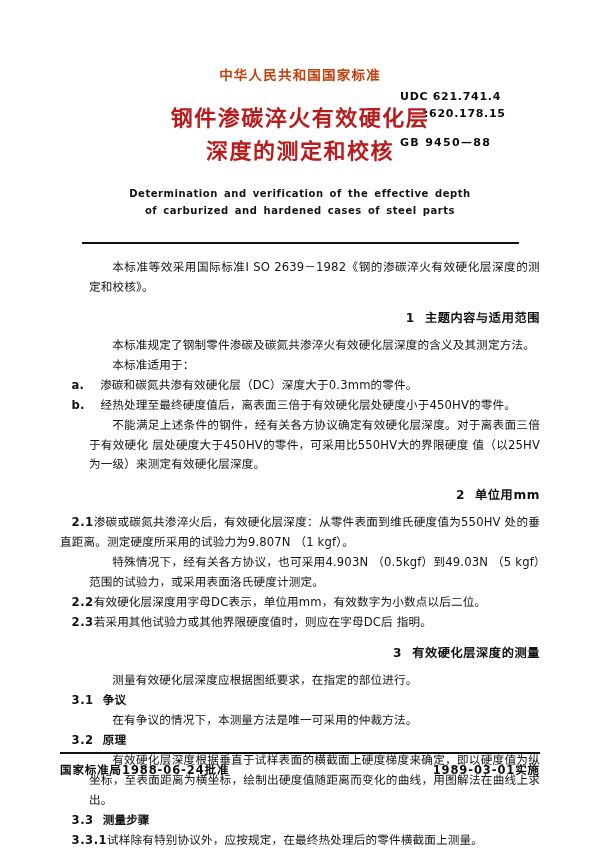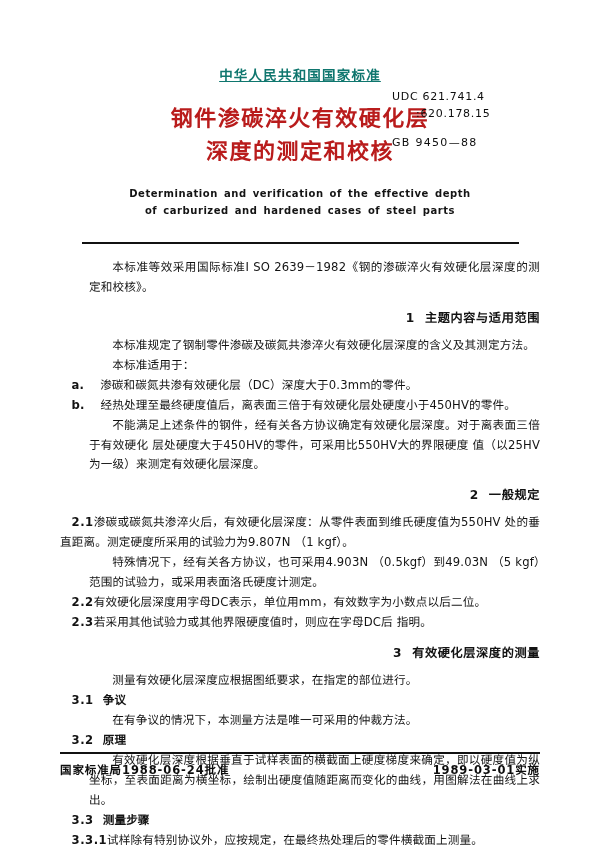--- a/index.html
+++ b/index.html
@@ -27,22 +27,21 @@
   
   .masthead {
     position: relative;
     padding-top: 64px;
   }
   .nation-line {
     text-align: center;
     font-weight: bold;
     font-size: 13.5px;
     letter-spacing: 1.2px;
-    color: #0f766e;
-    text-decoration: underline;
+    color: #c2410c;
   }
   .title-block {
     text-align: center;
     margin-top: 18px;
   }
   .doc-title-line {
     font-weight: bold;
     font-size: 22px;
     letter-spacing: 1.5px;
     line-height: 1.5;
@@ -55,25 +54,25 @@
     font-size: 10px;
     line-height: 1.65;
     letter-spacing: 0.55px;
     color: #141414;
     word-spacing: 2px;
   }
 
   
   .code-block {
     position: absolute;
-    right: 12px;
+    right: 4px;
     top: 88px;
     width: 150px;
     text-align: left;
-    font-weight: normal;
+    font-weight: bold;
     font-size: 11px;
     line-height: 1.55;
     letter-spacing: 0.7px;
     color: #0d0d0d;
   }
   .udc-1 { padding-left: 14px; }
   .udc-2 { padding-left: 38px; }
   .gb-no { padding-left: 14px; margin-top: 12px; letter-spacing: 1.3px; }
 
   
@@ -208,21 +207,21 @@
       <span class="mk">a.</span><span>渗碳和碳氮共渗有效硬化层（DC）深度大于0.3mm的零件。</span>
     </p>
     <p class="item">
       <span class="mk">b.</span><span>经热处理至最终硬度值后，离表面三倍于有效硬化层处硬度小于450HV的零件。</span>
     </p>
     <p class="p indent1">不能满足上述条件的钢件，经有关各方协议确定有效硬化层深度。对于离表面三倍于有效硬化 层处硬度大于450HV的零件，可采用比550HV大的界限硬度 值（以25HV为一级）来测定有效硬化层深度。</p>
 
     <div class="gap-m"></div>
 
     <p class="sec-head">
-      <span class="num">2</span><span>一般规定</span>
+      <span class="num">2</span><span>单位用mm</span>
     </p>
     <div class="gap-s"></div>
 
     <p class="sub-body">
       <span class="num">2.1</span><span>渗碳或碳氮共渗淬火后，有效硬化层深度：从零件表面到维氏硬度值为550HV 处的垂直距离。测定硬度所采用的试验力为9.807N （1 kgf）。</span>
     </p>
     <p class="p indent1">特殊情况下，经有关各方协议，也可采用4.903N （0.5kgf）到49.03N （5 kgf）范围的试验力，或采用表面洛氏硬度计测定。</p>
     <p class="sub-body">
       <span class="num">2.2</span><span>有效硬化层深度用字母DC表示，单位用mm，有效数字为小数点以后二位。</span>
     </p>

